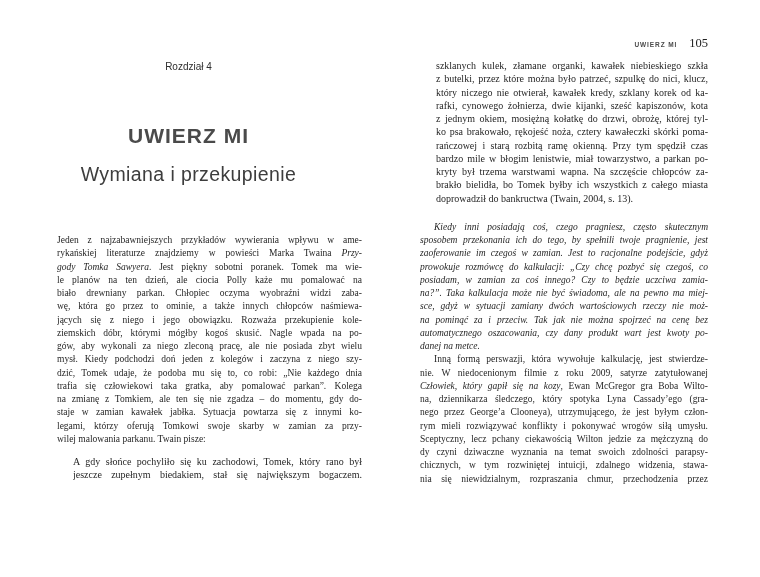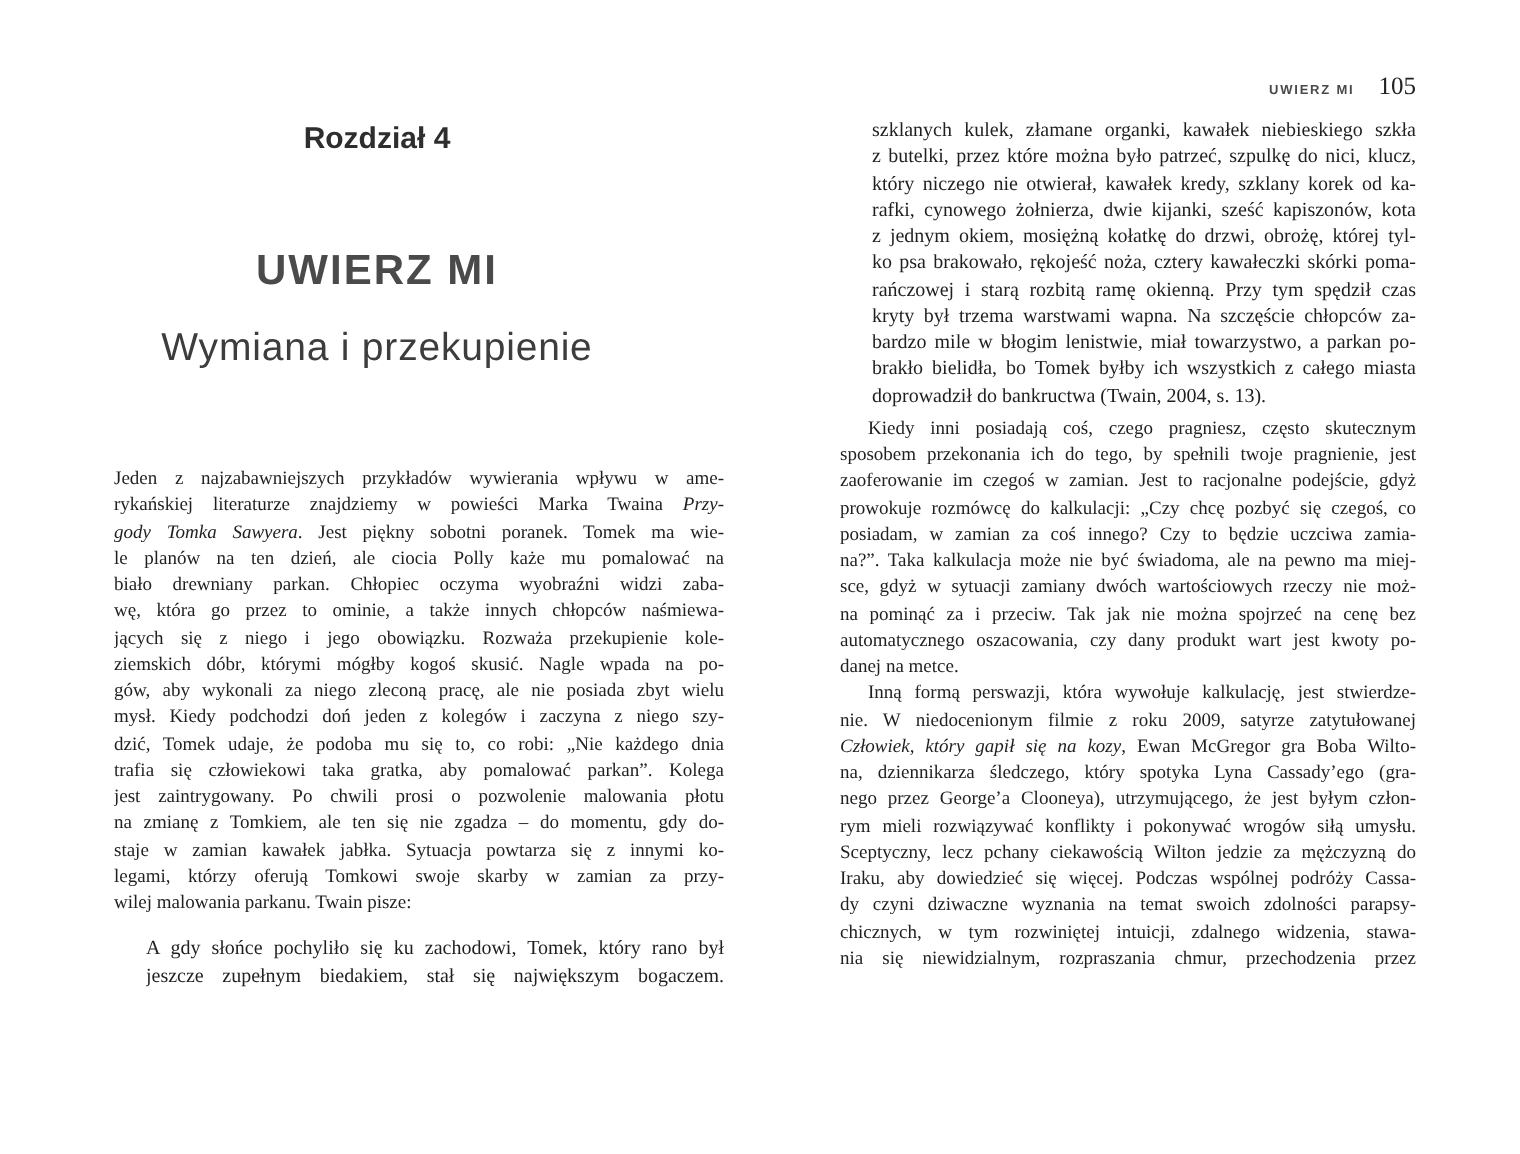--- a/index.html
+++ b/index.html
@@ -14,21 +14,21 @@
   .page { position:absolute; top:0; height:517px; }
   .left-col  { left:57px;  width:305px; }
   .right-col { left:420px; width:288px; }
 
   
   .heading-wrap { position:absolute; left:0; width:100%; margin:0; }
   .heading-inner { width:263px; text-align:center; }
   .chapter-label {
     top:61px;
     font-family:"Liberation Sans", sans-serif;
-    font-weight:bold; font-size:15px; color:#2e2e2e;
+    font-weight:normal; font-size:10px; color:#2e2e2e;
   }
   .chapter-title {
     top:124px;
     font-family:"Liberation Sans", sans-serif;
     font-weight:bold; font-size:21px; letter-spacing:1px; color:#4a4a4a;
   }
   .chapter-subtitle {
     top:163px;
     font-family:"Liberation Sans", sans-serif;
     font-weight:300; font-size:19.5px; letter-spacing:0.4px; color:#3d3d3d;
@@ -46,21 +46,21 @@
   .page-number { font-size:12.5px; color:#222; }
 
   
   .text-block { position:absolute; left:0; width:100%; }
   .left-text  { top:234px; }
   .right-text { top:59px; }
 
   .para { margin:0; }
   .para.body  { font-size:9.5px; }
   .para.quote { font-size:10px; margin-left:16px; }
-  .para.quote + .para.body { margin-top:4px; }
+  .para.quote + .para.body { margin-top:16px;font-style:italic; }
   .para.body  + .para.quote { margin-top:9px; }
 
   .line {
     height:13.25px; line-height:13.25px;
     overflow:hidden;
     text-align:justify; text-align-last:justify;
     white-space:normal;
   }
   .line.last-line { text-align-last:left; }
   .line.first-indent { text-indent:14px; }
@@ -88,21 +88,20 @@
           <div class="line"><i>gody Tomka Sawyera</i><span>. Jest piękny sobotni poranek. Tomek ma wie-</span></div>
           <div class="line"><span>le planów na ten dzień, ale ciocia Polly każe mu pomalować na</span></div>
           <div class="line"><span>biało drewniany parkan. Chłopiec oczyma wyobraźni widzi zaba-</span></div>
           <div class="line"><span>wę, która go przez to ominie, a także innych chłopców naśmiewa-</span></div>
           <div class="line"><span>jących się z niego i jego obowiązku. Rozważa przekupienie kole-</span></div>
           <div class="line"><span>ziemskich dóbr, którymi mógłby kogoś skusić. Nagle wpada na po-</span></div>
           <div class="line"><span>gów, aby wykonali za niego zleconą pracę, ale nie posiada zbyt wielu</span></div>
           <div class="line"><span>mysł. Kiedy podchodzi doń jeden z kolegów i zaczyna z niego szy-</span></div>
           <div class="line"><span>dzić, Tomek udaje, że podoba mu się to, co robi: „Nie każdego dnia</span></div>
           <div class="line"><span>trafia się człowiekowi taka gratka, aby pomalować parkan”. Kolega</span></div>
-          <div class="line"><span>jest zaintrygowany. Po chwili prosi o pozwolenie malowania płotu</span></div>
           <div class="line"><span>na zmianę z Tomkiem, ale ten się nie zgadza – do momentu, gdy do-</span></div>
           <div class="line"><span>staje w zamian kawałek jabłka. Sytuacja powtarza się z innymi ko-</span></div>
           <div class="line"><span>legami, którzy oferują Tomkowi swoje skarby w zamian za przy-</span></div>
           <div class="line last-line"><span>wilej malowania parkanu. Twain pisze:</span></div>
         </div>
         <div class="para quote">
           <div class="line"><span>A gdy słońce pochyliło się ku zachodowi, Tomek, który rano był</span></div>
           <div class="line"><span>jeszcze zupełnym biedakiem, stał się największym bogaczem.</span></div>
         </div>
       </div>
@@ -115,22 +114,22 @@
     </div>
     <div class="text-block right-text">
         <div class="para quote">
           <div class="line"><span>szklanych kulek, złamane organki, kawałek niebieskiego szkła</span></div>
           <div class="line"><span>z butelki, przez które można było patrzeć, szpulkę do nici, klucz,</span></div>
           <div class="line"><span>który niczego nie otwierał, kawałek kredy, szklany korek od ka-</span></div>
           <div class="line"><span>rafki, cynowego żołnierza, dwie kijanki, sześć kapiszonów, kota</span></div>
           <div class="line"><span>z jednym okiem, mosiężną kołatkę do drzwi, obrożę, której tyl-</span></div>
           <div class="line"><span>ko psa brakowało, rękojeść noża, cztery kawałeczki skórki poma-</span></div>
           <div class="line"><span>rańczowej i starą rozbitą ramę okienną. Przy tym spędził czas</span></div>
+          <div class="line"><span>bardzo mile w błogim lenistwie, miał towarzystwo, a parkan po-</span></div>
           <div class="line"><span>kryty był trzema warstwami wapna. Na szczęście chłopców za-</span></div>
-          <div class="line"><span>bardzo mile w błogim lenistwie, miał towarzystwo, a parkan po-</span></div>
           <div class="line"><span>brakło bielidła, bo Tomek byłby ich wszystkich z całego miasta</span></div>
           <div class="line last-line"><span>doprowadził do bankructwa (Twain, 2004, s. 13).</span></div>
         </div>
         <div class="para body">
           <div class="line first-indent"><span>Kiedy inni posiadają coś, czego pragniesz, często skutecznym</span></div>
           <div class="line"><span>sposobem przekonania ich do tego, by spełnili twoje pragnienie, jest</span></div>
           <div class="line"><span>zaoferowanie im czegoś w zamian. Jest to racjonalne podejście, gdyż</span></div>
           <div class="line"><span>prowokuje rozmówcę do kalkulacji: „Czy chcę pozbyć się czegoś, co</span></div>
           <div class="line"><span>posiadam, w zamian za coś innego? Czy to będzie uczciwa zamia-</span></div>
           <div class="line"><span>na?”. Taka kalkulacja może nie być świadoma, ale na pewno ma miej-</span></div>
@@ -140,21 +139,20 @@
           <div class="line last-line"><span>danej na metce.</span></div>
         </div>
         <div class="para body">
           <div class="line first-indent"><span>Inną formą perswazji, która wywołuje kalkulację, jest stwierdze-</span></div>
           <div class="line"><span>nie. W niedocenionym filmie z roku 2009, satyrze zatytułowanej</span></div>
           <div class="line"><i>Człowiek, który gapił się na kozy</i><span>, Ewan McGregor gra Boba Wilto-</span></div>
           <div class="line"><span>na, dziennikarza śledczego, który spotyka Lyna Cassady’ego (gra-</span></div>
           <div class="line"><span>nego przez George’a Clooneya), utrzymującego, że jest byłym człon-</span></div>
           <div class="line"><span>rym mieli rozwiązywać konflikty i pokonywać wrogów siłą umysłu.</span></div>
           <div class="line"><span>Sceptyczny, lecz pchany ciekawością Wilton jedzie za mężczyzną do</span></div>
-          <div class="line"><span>Iraku, aby dowiedzieć się więcej. Podczas wspólnej podróży Cassa-</span></div>
           <div class="line"><span>dy czyni dziwaczne wyznania na temat swoich zdolności parapsy-</span></div>
           <div class="line"><span>chicznych, w tym rozwiniętej intuicji, zdalnego widzenia, stawa-</span></div>
           <div class="line"><span>nia się niewidzialnym, rozpraszania chmur, przechodzenia przez</span></div>
         </div>
       </div>
   </div>
 
 </div>
 
 </body></html>

